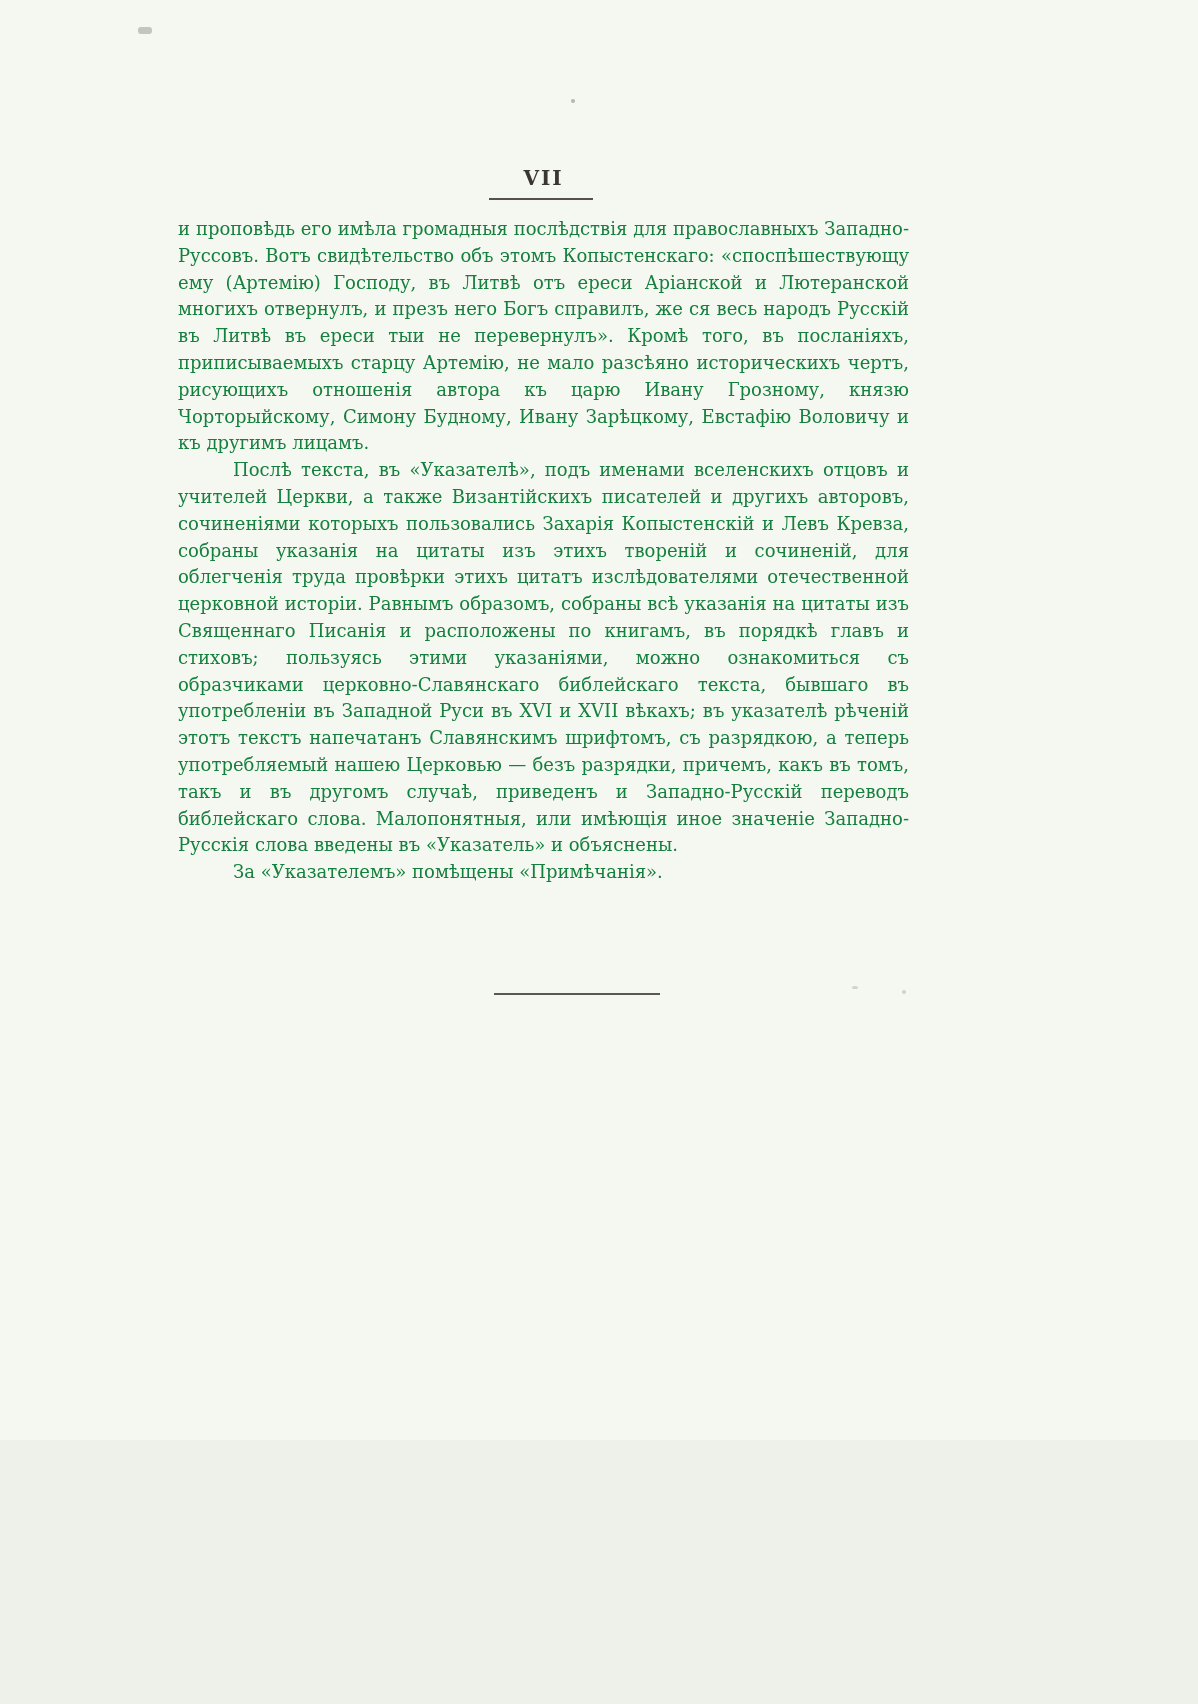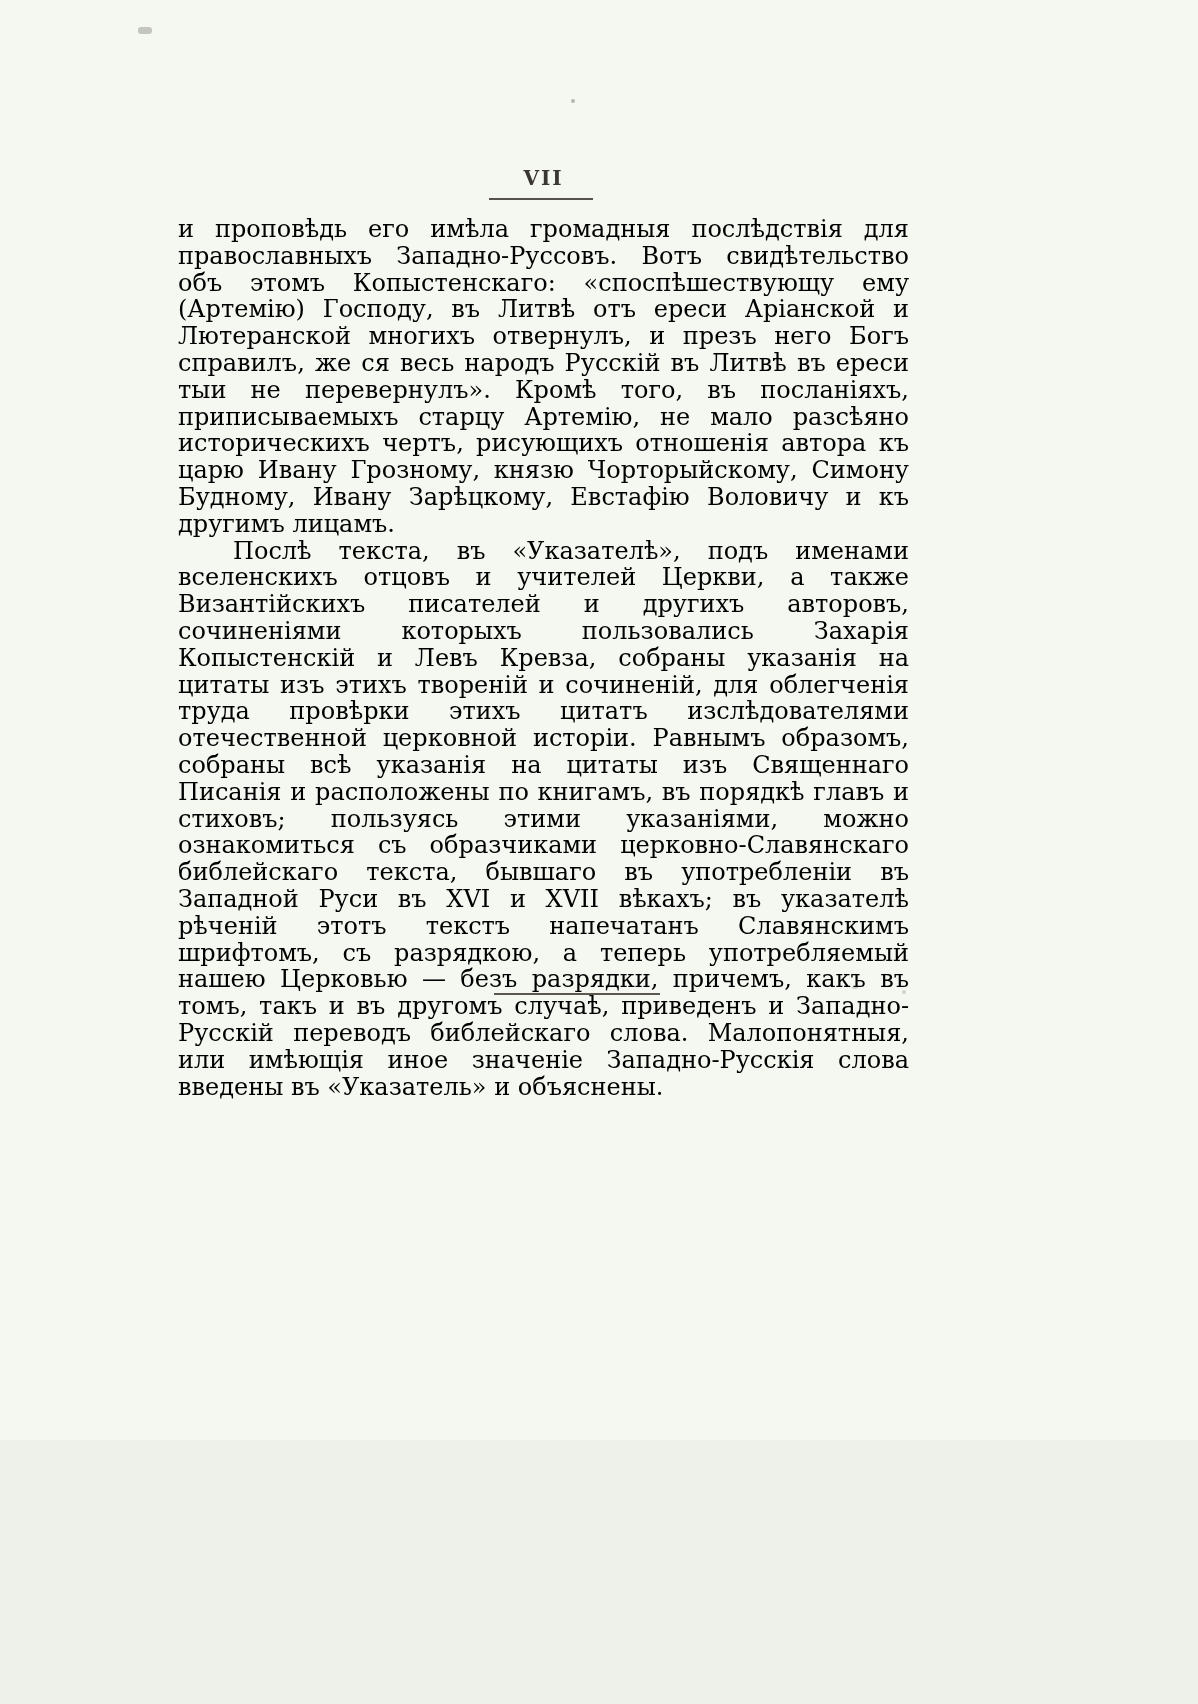--- a/index.html
+++ b/index.html
@@ -33,24 +33,24 @@
     left: 489px;
     width: 104px;
     height: 0;
     border-top: 2px solid #55524b;
   }
   .text-block {
     position: absolute;
     top: 216px;
     left: 178px;
     width: 731px;
-    font-size: 24px;
+    font-size: 18px;
     line-height: 26.8px;
     text-align: justify;
-    color: #000000;
+    color: #15803d;
   }
   .text-block p {
     margin: 0;
     padding: 0;
     text-indent: 55px;
   }
   .text-block p.no-indent {
     text-indent: 0;
   }
   .section-divider {
@@ -91,19 +91,20 @@
   <div class="scan-artifact artifact-3"></div>
   <div class="scan-artifact artifact-4"></div>
 
   <div class="page-number">VII</div>
 
   <div class="page-number-rule"></div>
 
   <div class="text-block">
     <p class="no-indent">и проповѣдь его имѣла громадныя послѣдствія для православныхъ Западно-Руссовъ. Вотъ свидѣтельство объ этомъ Копыстенскаго: «споспѣшествующу ему (Артемію) Господу, въ Литвѣ отъ ереси Аріанской и Лютеранской многихъ отвернулъ, и презъ него Богъ справилъ, же ся весь народъ Русскій въ Литвѣ въ ереси тыи не перевернулъ». Кромѣ того, въ посланіяхъ, приписываемыхъ старцу Артемію, не мало разсѣяно историческихъ чертъ, рисующихъ отношенія автора къ царю Ивану Грозному, князю Чорторыйскому, Симону Будному, Ивану Зарѣцкому, Евстафію Воловичу и къ другимъ лицамъ.</p>
     <p>Послѣ текста, въ «Указателѣ», подъ именами вселенскихъ отцовъ и учителей Церкви, а также Византійскихъ писателей и другихъ авторовъ, сочиненіями которыхъ пользовались Захарія Копыстенскій и Левъ Кревза, собраны указанія на цитаты изъ этихъ твореній и сочиненій, для облегченія труда провѣрки этихъ цитатъ изслѣдователями отечественной церковной исторіи. Равнымъ образомъ, собраны всѣ указанія на цитаты изъ Священнаго Писанія и расположены по книгамъ, въ порядкѣ главъ и стиховъ; пользуясь этими указаніями, можно ознакомиться съ образчиками церковно-Славянскаго библейскаго текста, бывшаго въ употребленіи въ Западной Руси въ XVI и XVII вѣкахъ; въ указателѣ рѣченій этотъ текстъ напечатанъ Славянскимъ шрифтомъ, съ разрядкою, а теперь употребляемый нашею Церковью — безъ разрядки, причемъ, какъ въ томъ, такъ и въ другомъ случаѣ, приведенъ и Западно-Русскій переводъ библейскаго слова. Малопонятныя, или имѣющія иное значеніе Западно-Русскія слова введены въ «Указатель» и объяснены.</p>
+    <p>За «Указателемъ» помѣщены «Примѣчанія».</p>
   </div>
 
   <div class="section-divider"></div>
 
   <div class="watermark">Библиотека "Руниверс"</div>
 
 </div>
 
 </body></html>

